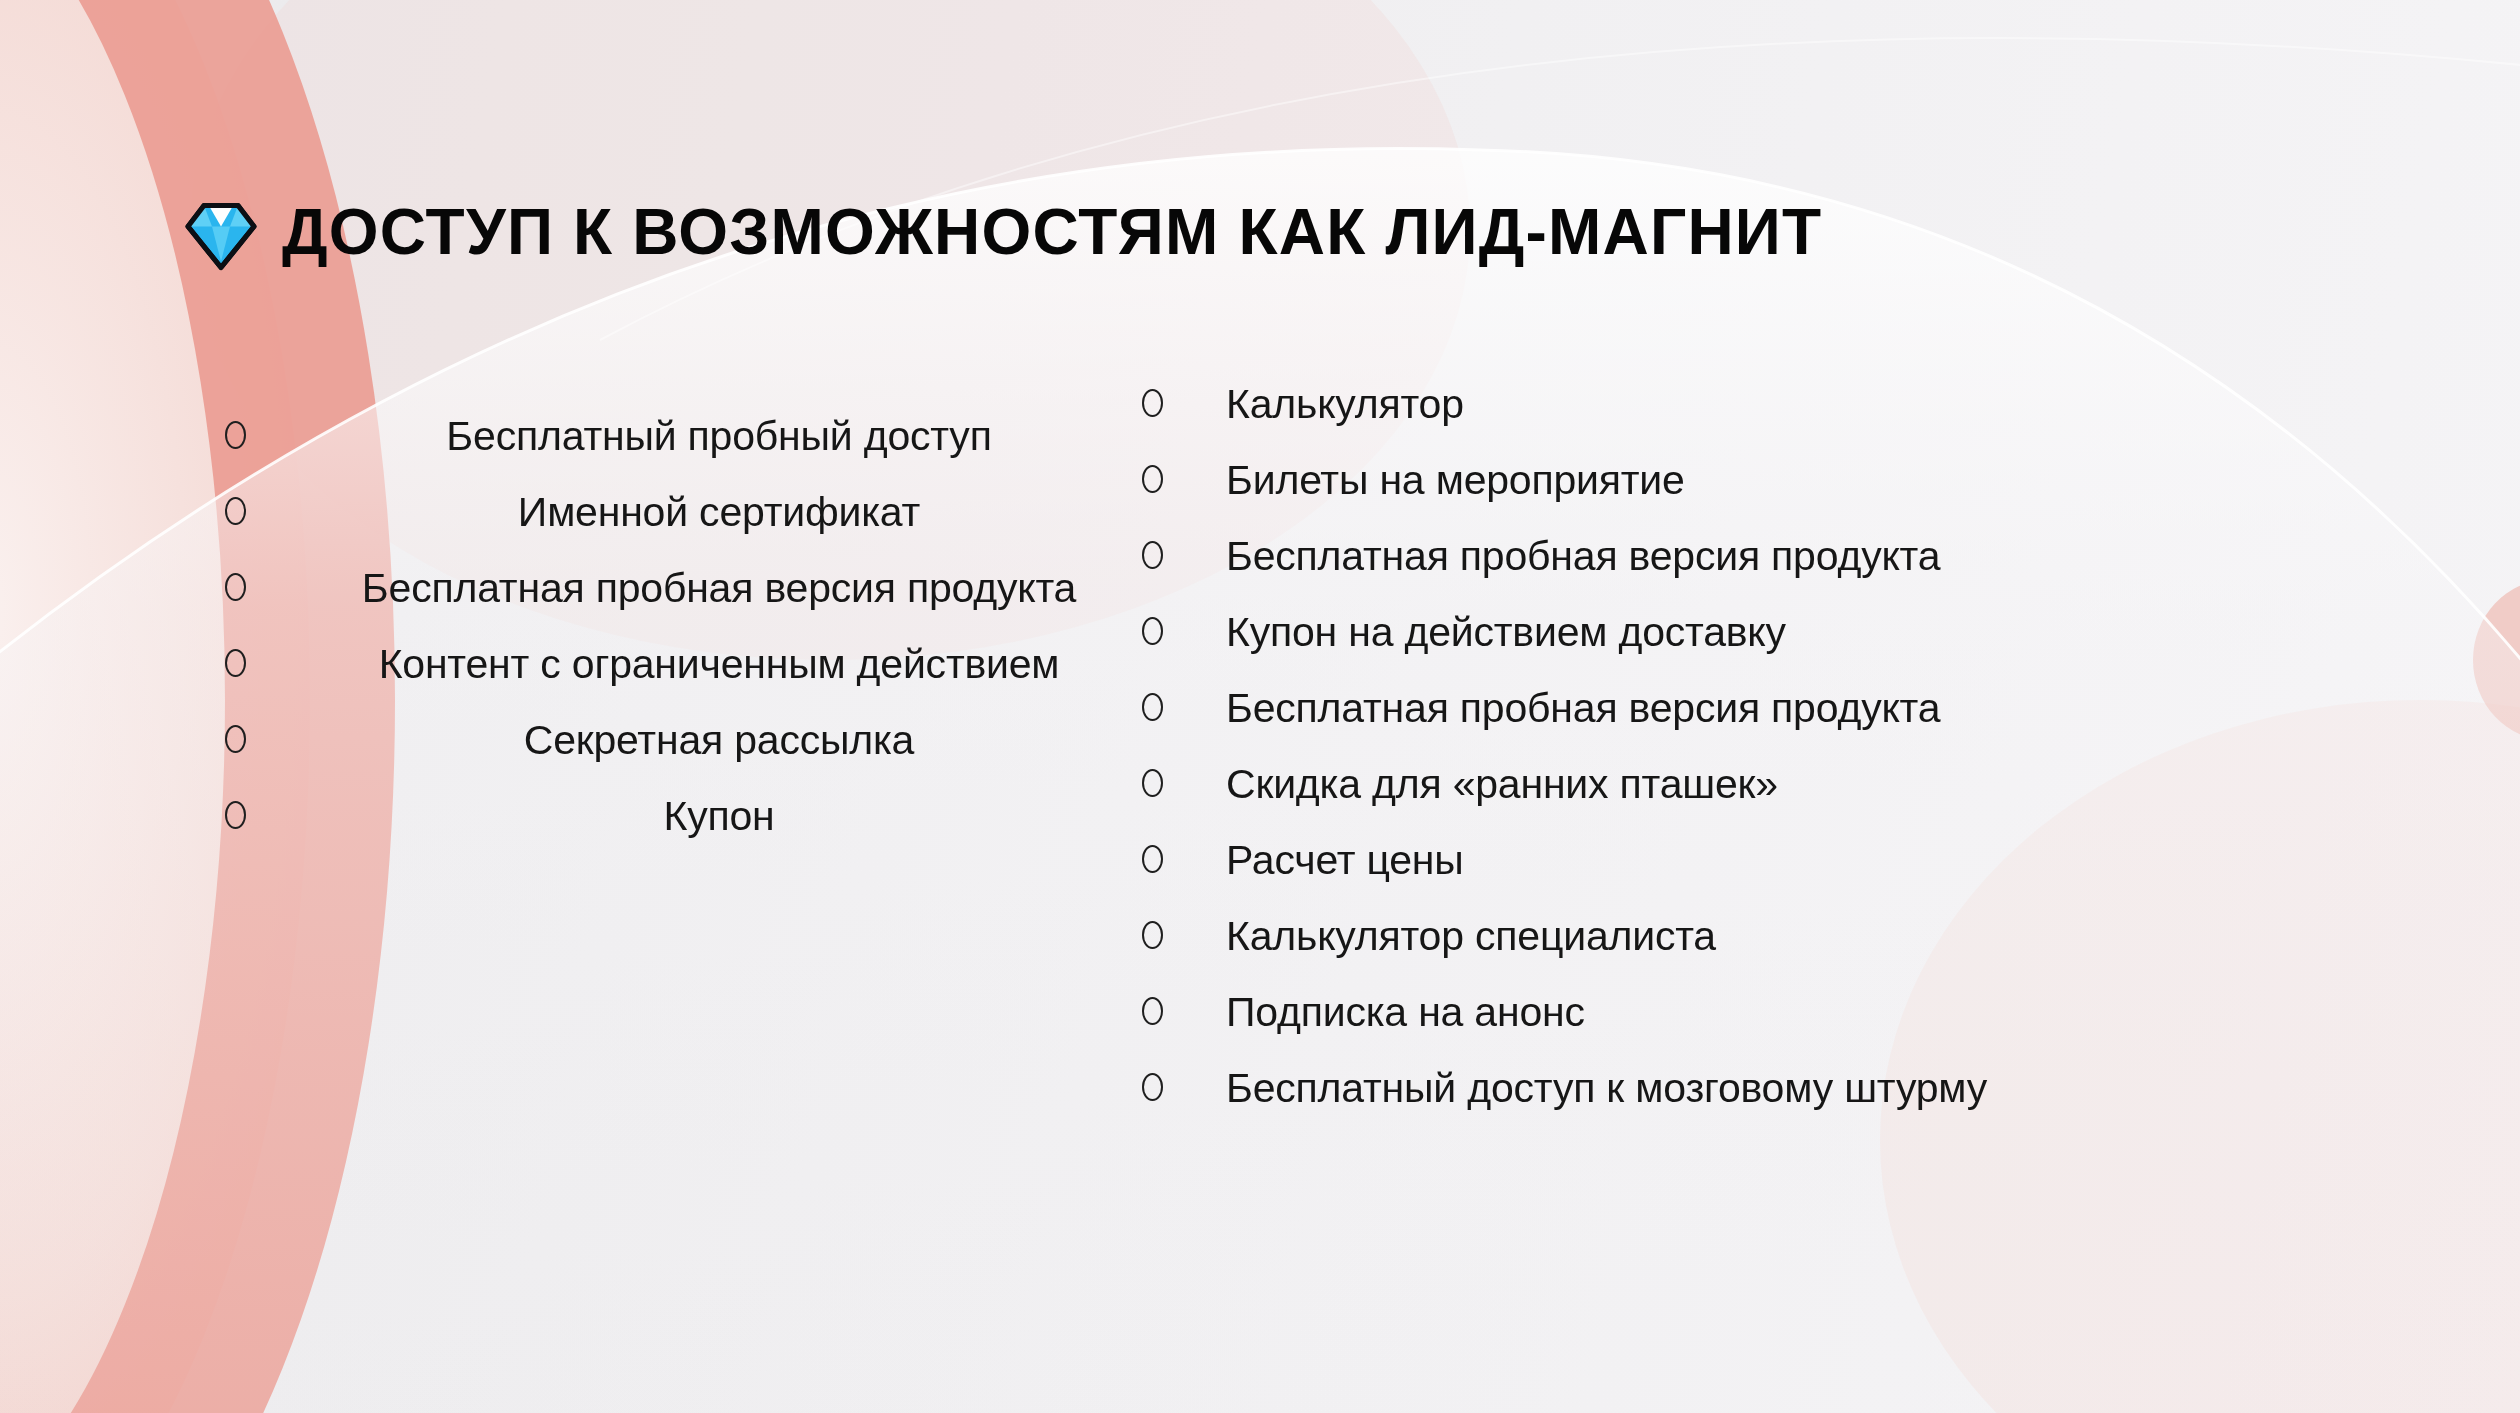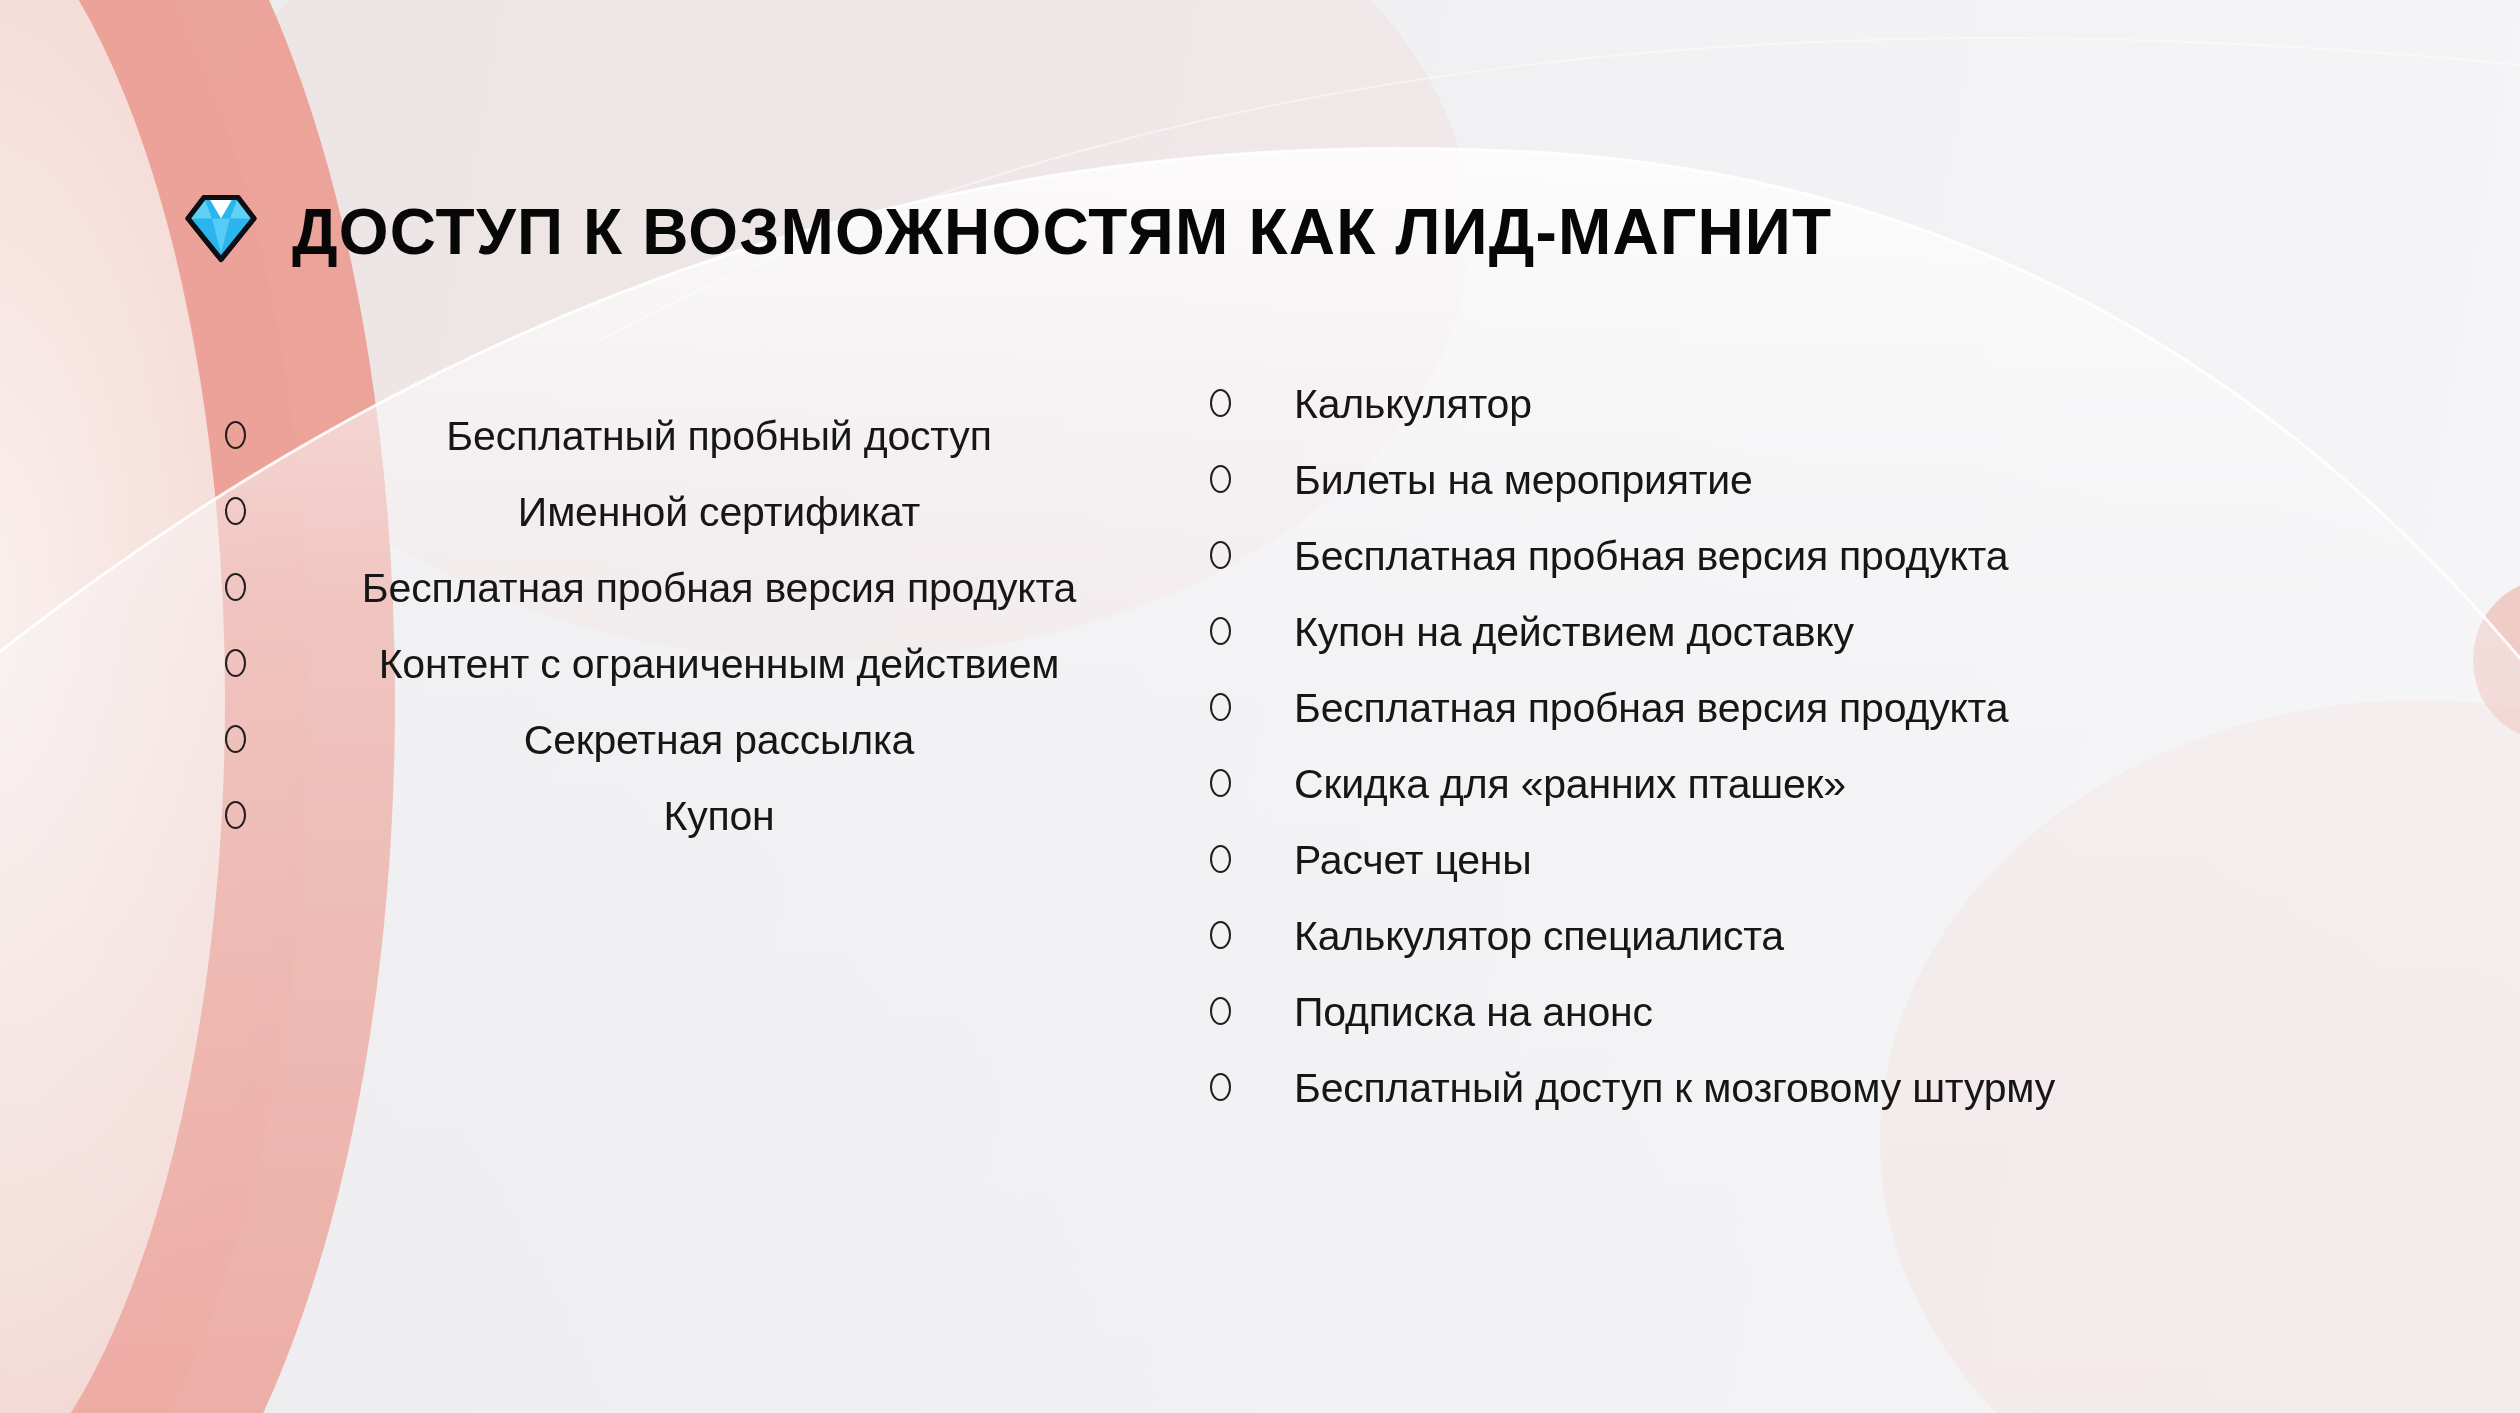--- a/index.html
+++ b/index.html
@@ -20,22 +20,22 @@
     left: 0; top: 0;
     width: 2520px;
     height: 1413px;
     pointer-events: none;
   }
   .title-row {
     position: absolute;
     left: 182px;
     top: 190px;
     display: flex;
-    align-items: flex-start;
-    gap: 32px;
+    align-items: flex-end;
+    gap: 22px;
   }
   .gem-svg {
     width: 78px;
     height: 76px;
     display: block;
     flex: 0 0 auto;
   }
   h1.title {
     margin: 0;
     font-size: 64px;
@@ -51,21 +51,21 @@
     padding: 0;
     position: absolute;
   }
   ul.col-left {
     left: 225px;
     top: 398px;
     width: 904px;
     text-align: center;
   }
   ul.col-right {
-    left: 1210px;
+    left: 1142px;
     top: 366px;
     width: 934px;
   }
   li.item {
     display: grid;
     grid-template-columns: 84px 1fr;
     align-items: start;
   }
   .bullet {
     width: 21px;

